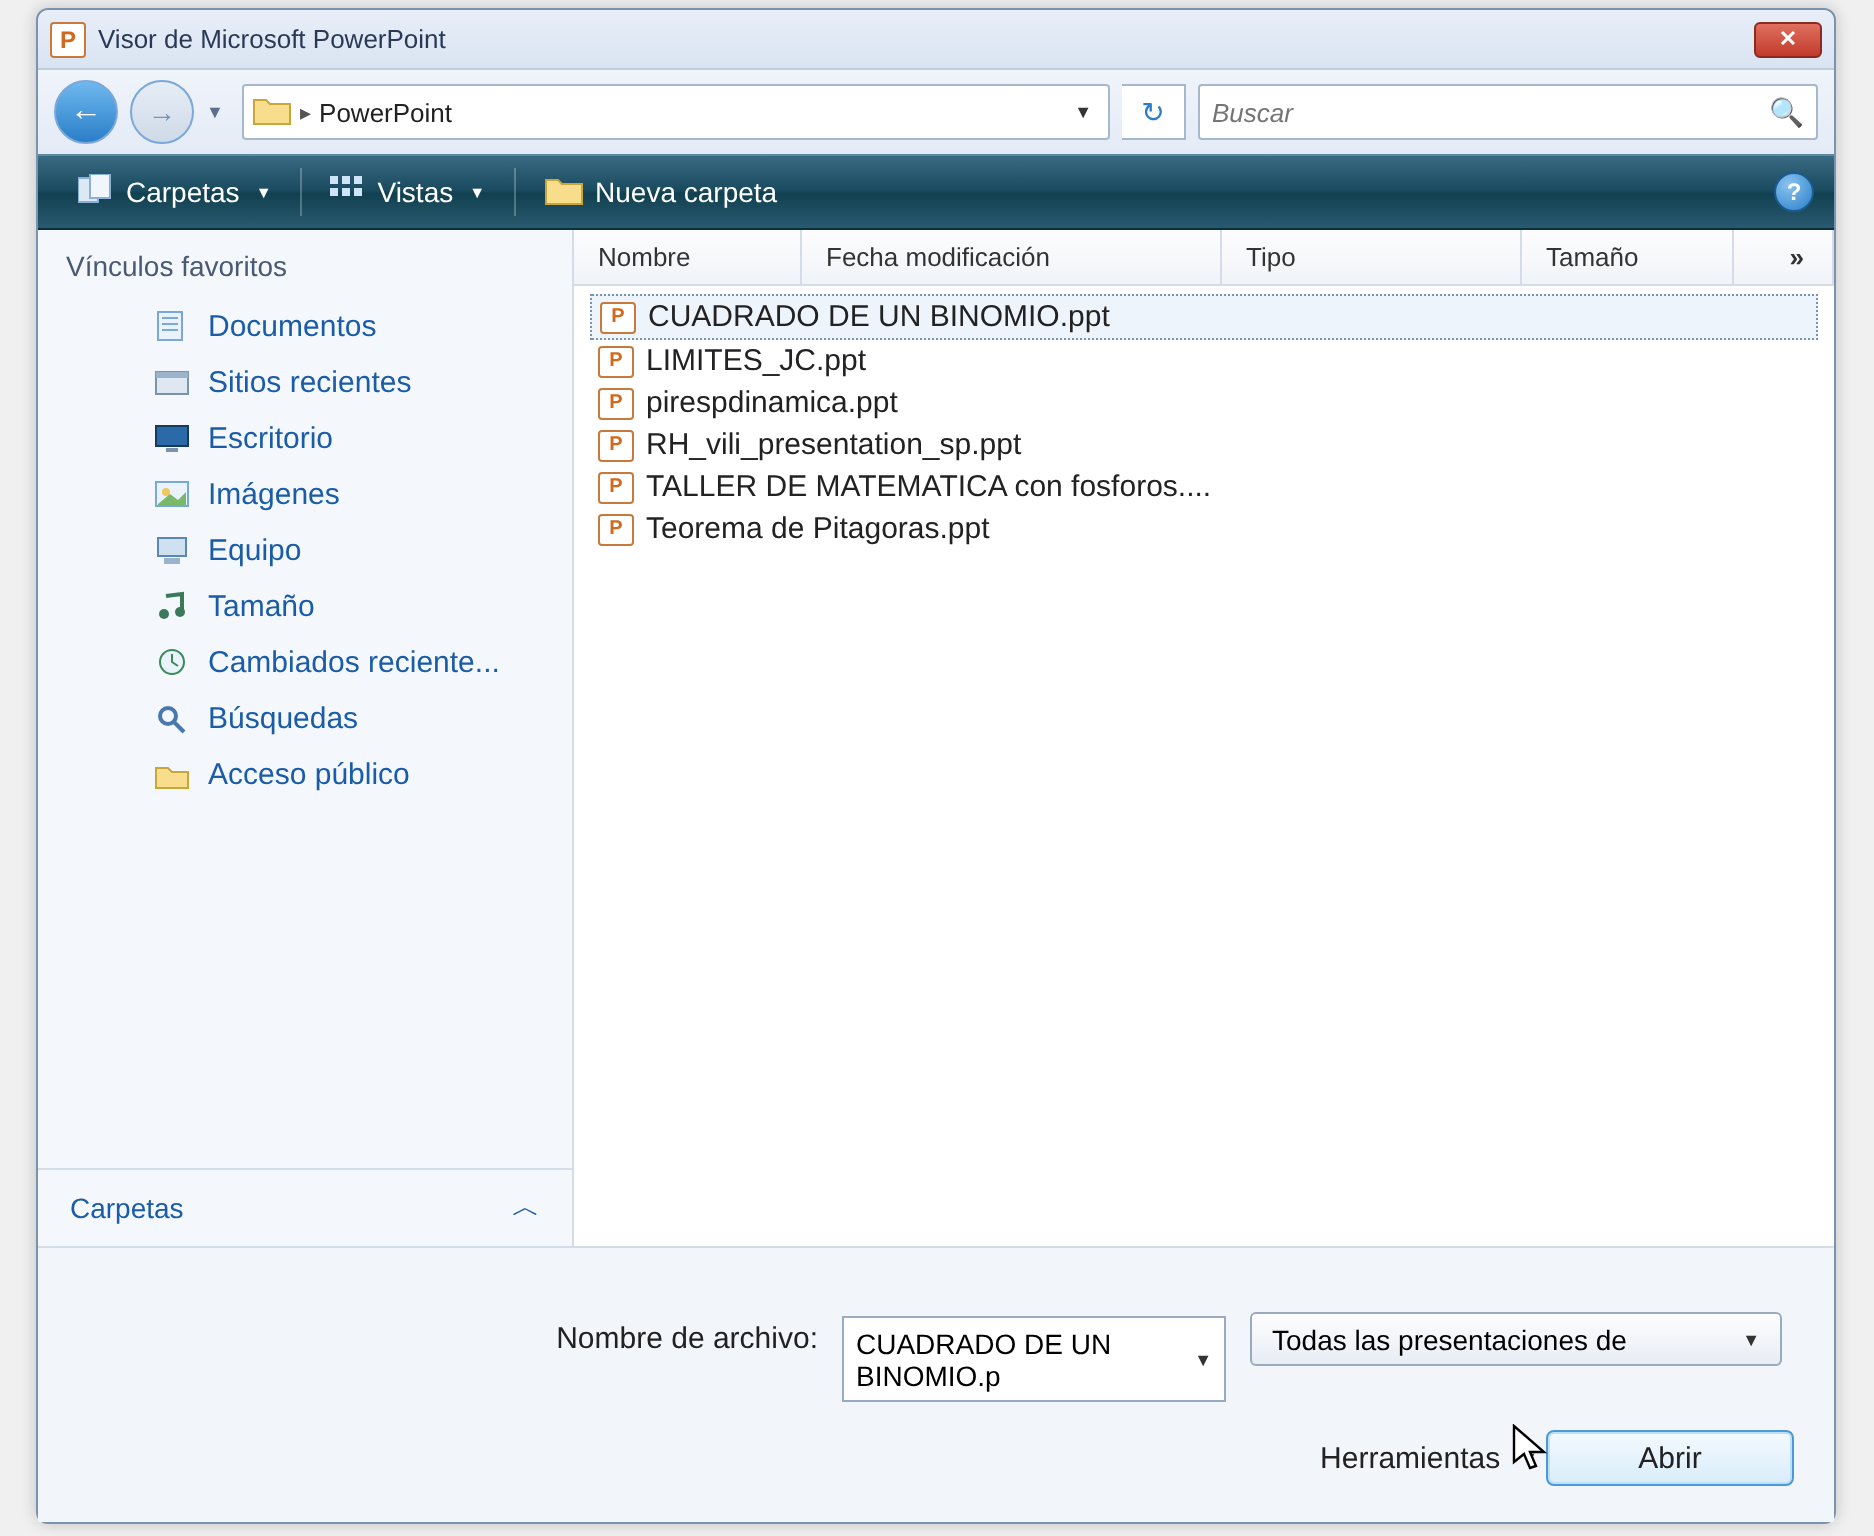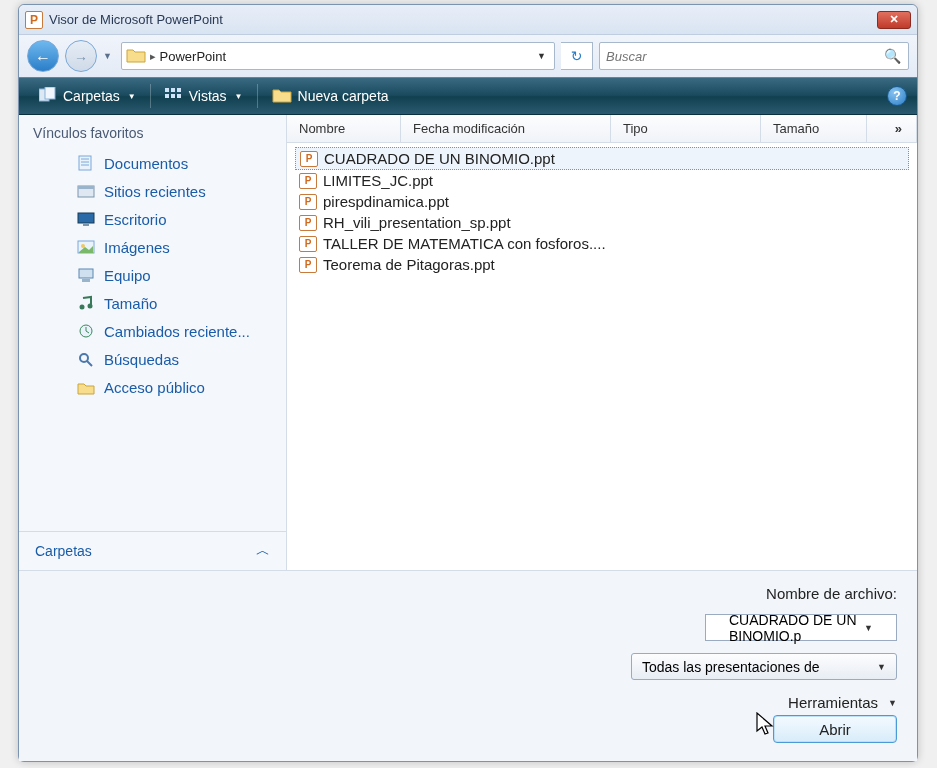--- a/index.html
+++ b/index.html
@@ -120,25 +120,25 @@
 .file-sel { border: 1px dotted #7a94b0; background: #eef4fc; }
 .ppt-icon {
   width: 18px; height: 16px; background: #fff; border: 1px solid #c77a3b; border-radius: 2px;
   color: #d16a1e; font-size: 10px; font-weight: bold; display: flex; align-items: center; justify-content: center;
 }
 
 .footer {
   padding: 14px 20px 18px; background: #f2f5fa; border-top: 1px solid #d4dce8;
   display: flex; flex-direction: column; gap: 14px;
 }
-.f-row { display: flex; align-items: flex-end; gap: 12px; flex-direction: column; }
+.f-row { display: flex; align-items: center; gap: 12px; }
 .f-label { width: 370px; font-size: 15px; color: #222; text-align: right; }
 .fn-input {
-  width: 192px; height: 27px; background: #fff; border: 1px solid #9aaac0;
-  font-size: 14px; padding: 0 23px; display: flex; align-items: center; justify-content: space-between;
+  width: 192px; height: 43px; background: #fff; border: 1px solid #9aaac0;
+  font-size: 14px; padding: 0 6px; display: flex; align-items: center; justify-content: space-between; margin-top: 20px;
 }
 .filter-dd {
   width: 266px; height: 27px; background: linear-gradient(to bottom, #fdfdfe, #e8edf4);
   border: 1px solid #9aaac0; border-radius: 3px; font-size: 14px; padding: 0 10px;
   display: flex; align-items: center; justify-content: space-between;
 }
 .tools { font-size: 15px; color: #222; display: flex; align-items: center; gap: 10px; }
 .btn {
   width: 124px; height: 28px; border: 1px solid #8a9ab0; border-radius: 4px;
   background: linear-gradient(to bottom, #fdfdfe, #e8edf4);

